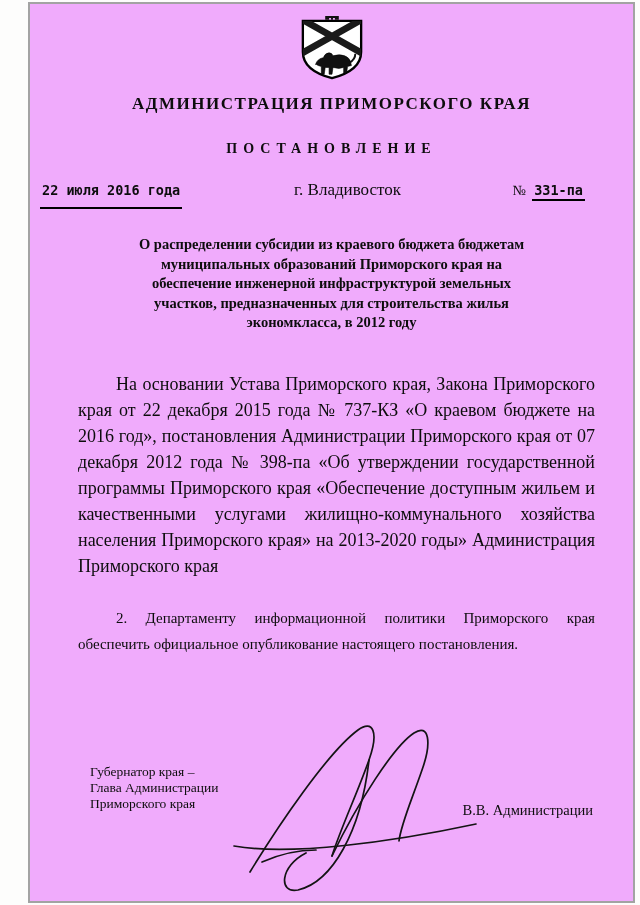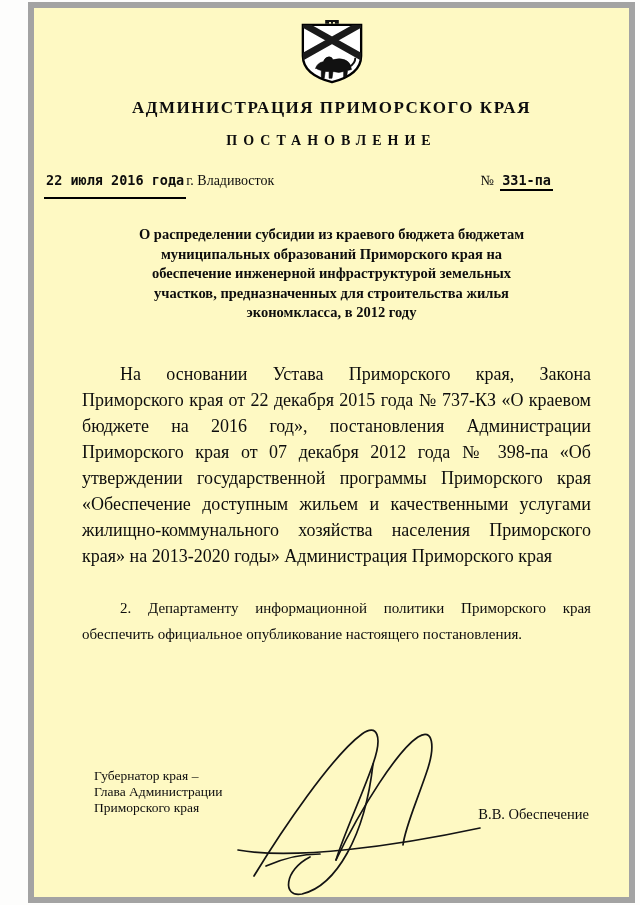--- a/index.html
+++ b/index.html
@@ -5,37 +5,37 @@
   html,body{margin:0;padding:0;}
   body{
     width:640px;height:905px;position:relative;
     background:#fdfdfc;
     font-family:"Liberation Serif", serif;
     color:#0d0d0d;
     overflow:hidden;
   }
   .page{
     position:absolute;left:28px;top:2px;right:5px;bottom:2px;
-    border:6px solid #a3a3a3;
-    background:#fef9c3;
+    border:2px solid #a3a3a3;
+    background:#f0abfc;
   }
   .arms{
     width:80px;height:68px;margin:10px auto 0;
     display:block;
   }
   .org-name{
     margin-top:12px;
     text-align:center;
     font-weight:bold;
     font-size:17px;
     letter-spacing:1.5px;
     line-height:20px;
   }
   .doc-type{
-    margin-top:14px;
+    margin-top:26px;
     text-align:center;
     font-weight:bold;
     font-size:14px;
     letter-spacing:6px;
     line-height:18px;
   }
   .date-row{
     margin-top:22px;
     display:flex;
     align-items:baseline;
@@ -45,25 +45,25 @@
   .date-stamp{
     font-family:"DejaVu Sans Mono", monospace;
     font-weight:bold;
     font-size:13.5px;
     border-bottom:2px solid #000;
     padding:0 2px 9px 2px;
     white-space:nowrap;
   }
   .date-city{
     flex:1;
-    text-align:left;
-    font-size:14px;
+    text-align:center;
+    font-size:17px;
   }
   .date-number{
-    margin-right:76px;
+    margin-right:48px;
     white-space:nowrap;
   }
   .number-sign{font-size:14px;margin-right:6px;}
   .number-value{
     font-family:"DejaVu Sans Mono", monospace;
     font-weight:bold;
     font-size:13.5px;
     border-bottom:2px solid #000;
     padding:0 2px 1px 2px;
   }
@@ -165,16 +165,16 @@
     <svg class="signature-svg" viewBox="0 0 270 195" aria-hidden="true">
       <g fill="none" stroke="#141414" stroke-width="1.7" stroke-linecap="round">
         <path d="M30,168 C 58,122 108,48 138,26 C 153,15 159,28 149,56 C 137,90 120,126 112,152"></path>
         <path d="M112,152 C 138,98 174,42 194,29 C 209,19 212,38 202,66 C 191,98 181,120 179,137"></path>
         <path d="M14,142 C 70,152 172,138 256,120"></path>
         <path d="M149,56 C 141,128 112,178 78,186 C 58,190 60,162 86,149"></path>
         <path d="M42,158 C 60,150 80,146 96,146"></path>
       </g>
     </svg>
 
-    <div class="signer-name">В.В. Обеспечение</div>
+    <div class="signer-name">В.В. Администрации</div>
   </div>
 
 </div>
 
 </body></html>

